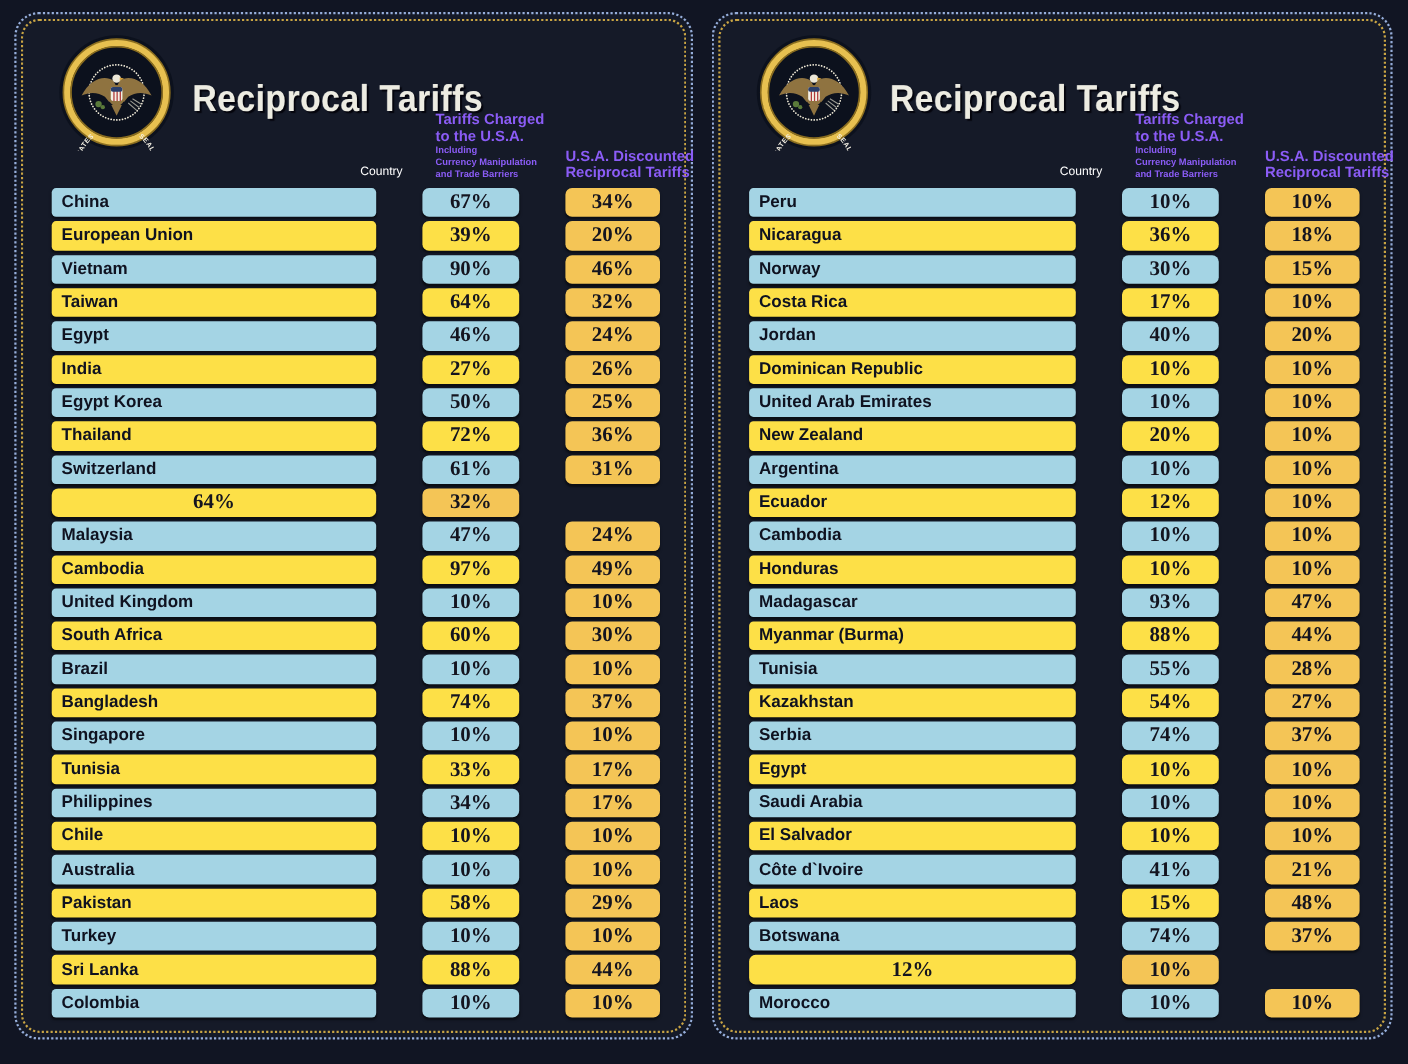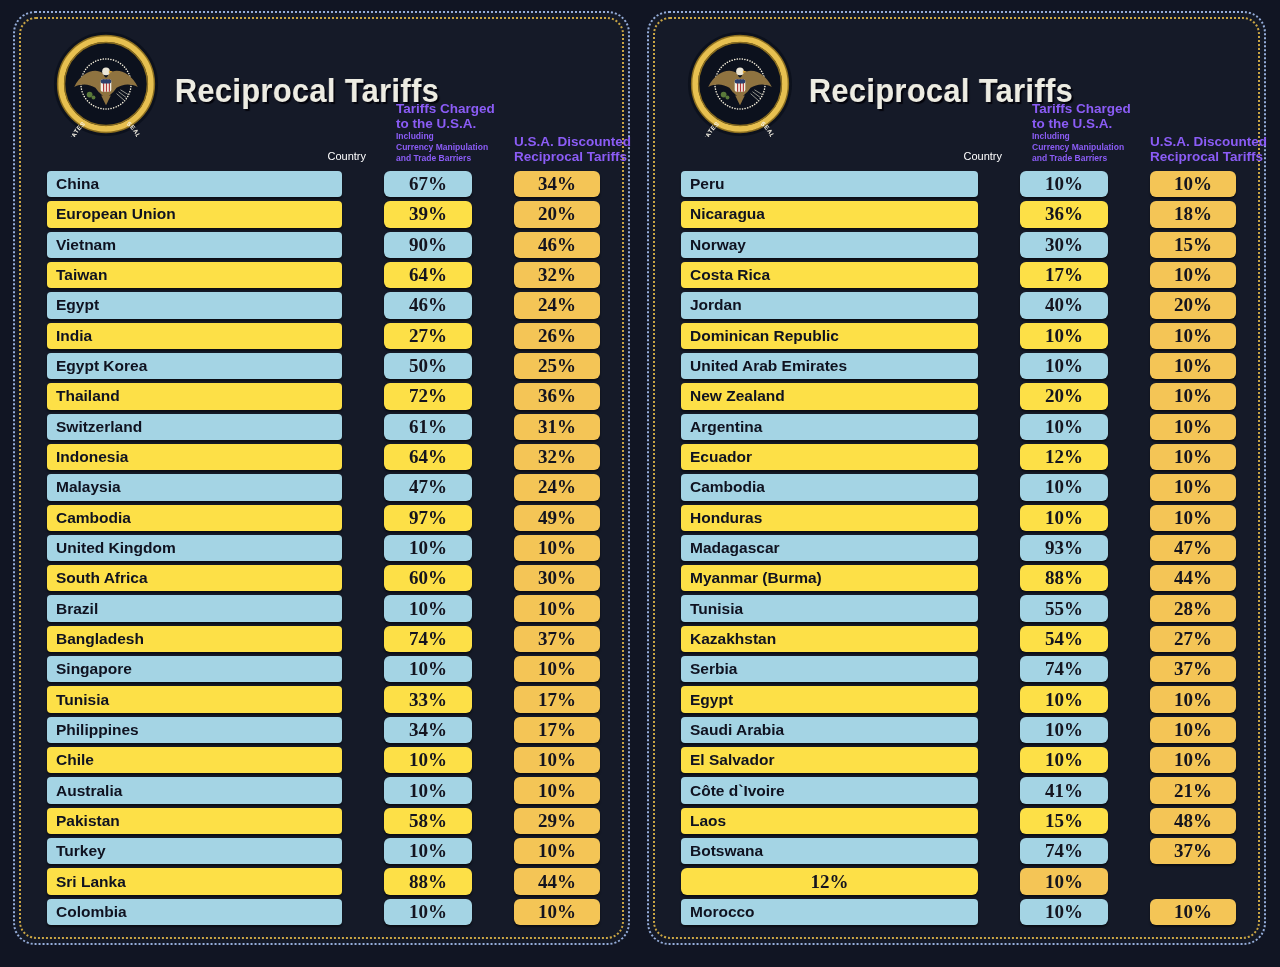--- a/index.html
+++ b/index.html
@@ -219,23 +219,20 @@
             <span>Switzerland</span>
           </div>
           <div class="box blue">
             <span>61%</span>
           </div>
           <div class="box gold">
             <span>31%</span>
           </div>
         </div>
         <div class="row">
-          <div class="bar white">
-            <span>Indonesia</span>
-          </div>
           <div class="box white">
             <span>64%</span>
           </div>
           <div class="box gold">
             <span>32%</span>
           </div>
         </div>
         <div class="row">
           <div class="bar blue">
             <span>Malaysia</span>

